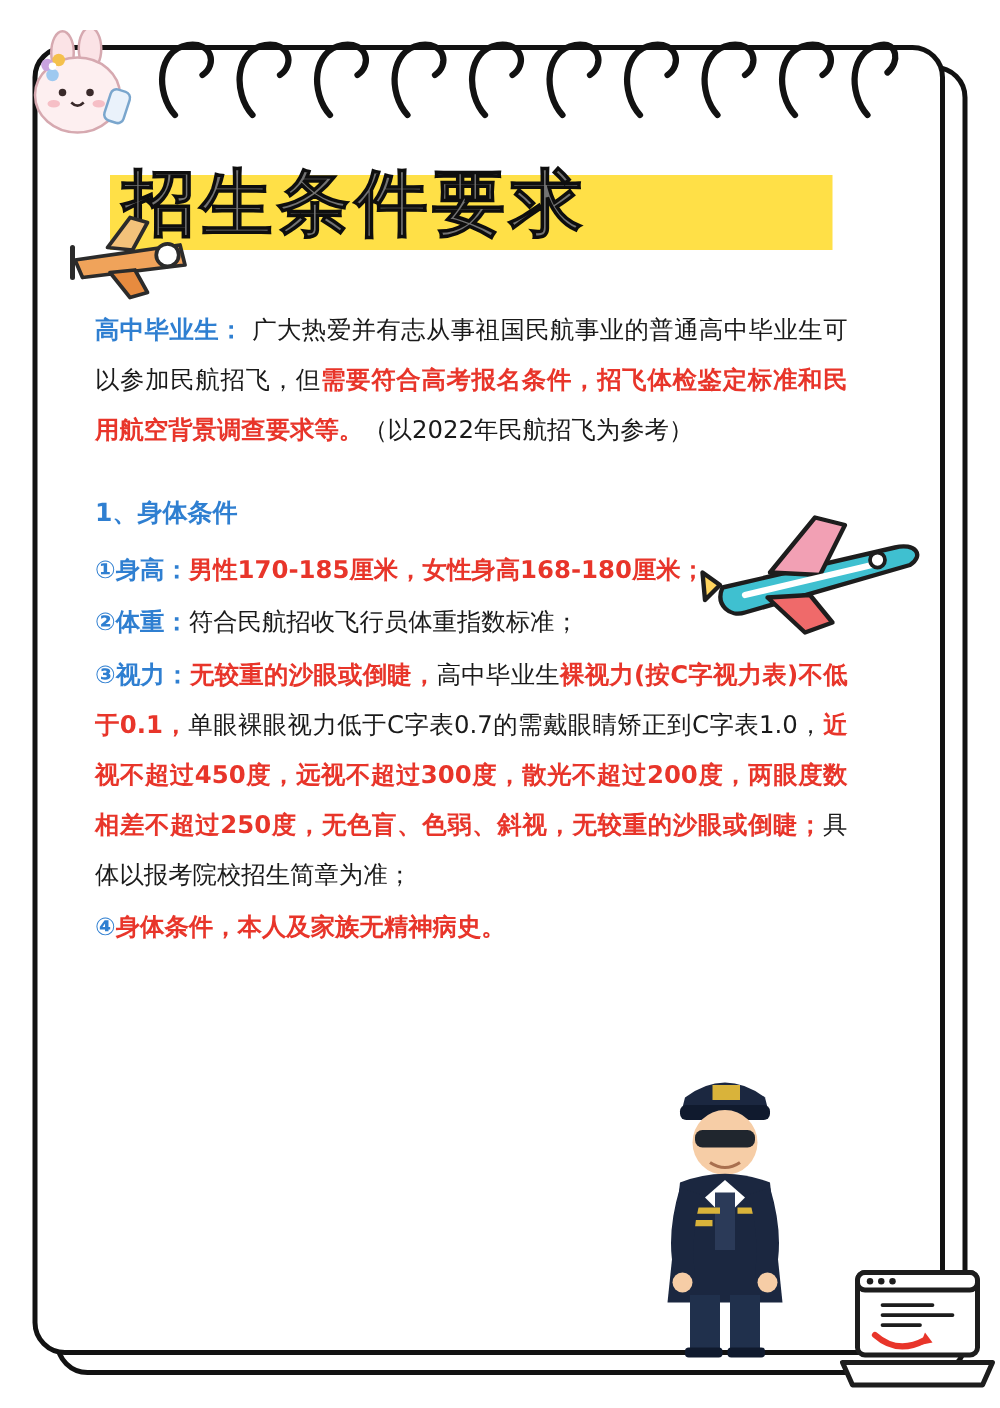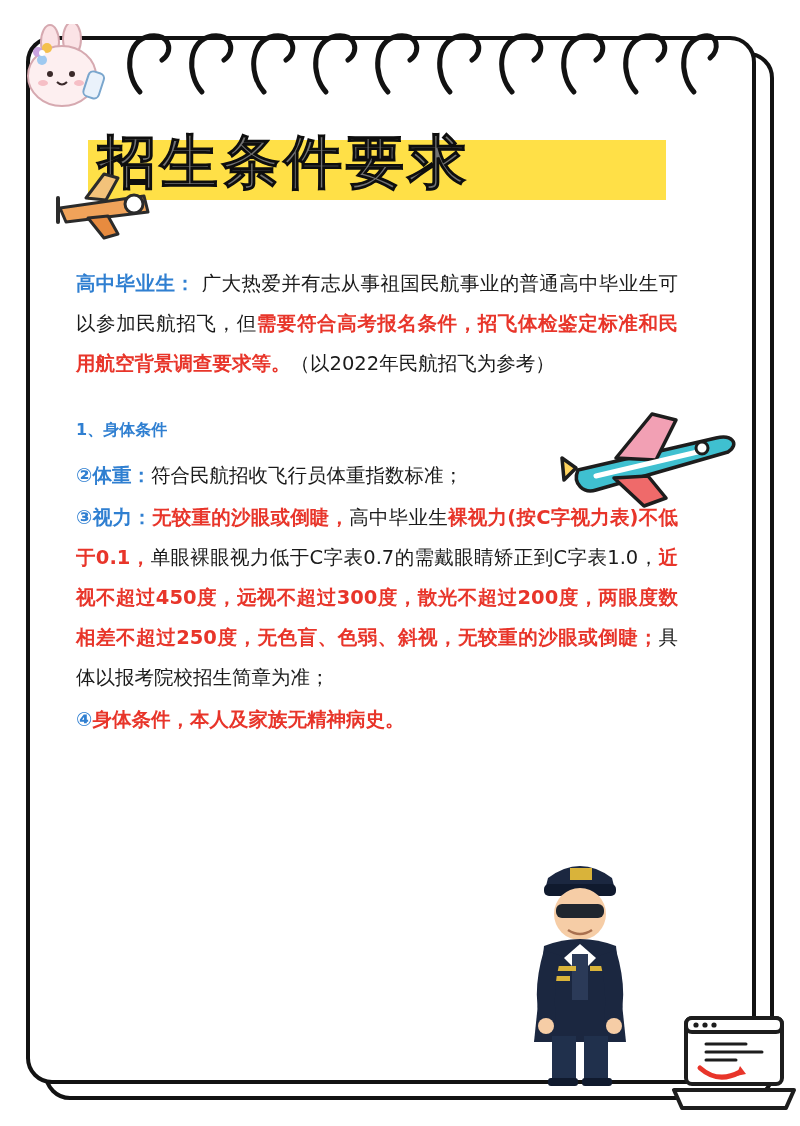--- a/index.html
+++ b/index.html
@@ -79,38 +79,38 @@
     color: #737373;
     line-height: 100px;
     padding-left: 38px;
     -webkit-text-stroke: 1px #0e0e0e;
   }
 
   
   .content {
     position: absolute;
     left: 76px;
-    top: 264px;
+    top: 244px;
     width: 602px;
     z-index: 5;
     font-family: "DejaVu Sans", sans-serif;
     font-size: 19.5px;
     line-height: 40px;
     color: #1a1a1a;
   }
   .para { margin: 0 0 12px 0; text-align: justify; }
   .blue-b { color: #2f7fd1; font-weight: bold; }
   .red { color: #e8352a; font-weight: bold; }
   .black { color: #1a1a1a; }
 
   .section-head {
     margin: 26px 0 6px 0;
     color: #2f7fd1;
     font-weight: bold;
-    font-size: 16px;
+    font-size: 20px;
   }
   .item { margin: 0 0 2px 0; }
   .num {
     color: #2f7fd1;
     font-weight: bold;
   }
 
   
   .rabbit {
     position: absolute;
@@ -208,20 +208,23 @@
 
 <div class="content">
 
   <p class="para">
     <span class="blue-b">高中毕业生：</span>
     <span class="black">广大热爱并有志从事祖国民航事业的普通高中毕业生可以参加民航招飞，但</span><span class="red">需要符合高考报名条件，招飞体检鉴定标准和民用航空背景调查要求等。</span><span class="black">（以2022年民航招飞为参考）</span>
   </p>
 
   <div class="section-head">1、身体条件</div>
 
+  <p class="para item">
+    <span class="num">①</span><span class="blue-b">身高：</span><span class="red">男性170-185厘米，女性身高168-180厘米；</span>
+  </p>
 
   <p class="para item">
     <span class="num">②</span><span class="blue-b">体重：</span><span class="black">符合民航招收飞行员体重指数标准；</span>
   </p>
 
   <p class="para item">
     <span class="num">③</span><span class="blue-b">视力：</span><span class="red">无较重的沙眼或倒睫，</span><span class="black">高中毕业生</span><span class="red">裸视力(按C字视力表)不低于0.1，</span><span class="black">单眼裸眼视力低于C字表0.7的需戴眼睛矫正到C字表1.0，</span><span class="red">近视不超过450度，远视不超过300度，散光不超过200度，两眼度数相差不超过250度，无色盲、色弱、斜视，无较重的沙眼或倒睫；</span><span class="black">具体以报考院校招生简章为准；</span>
   </p>
 
   <p class="para item">

